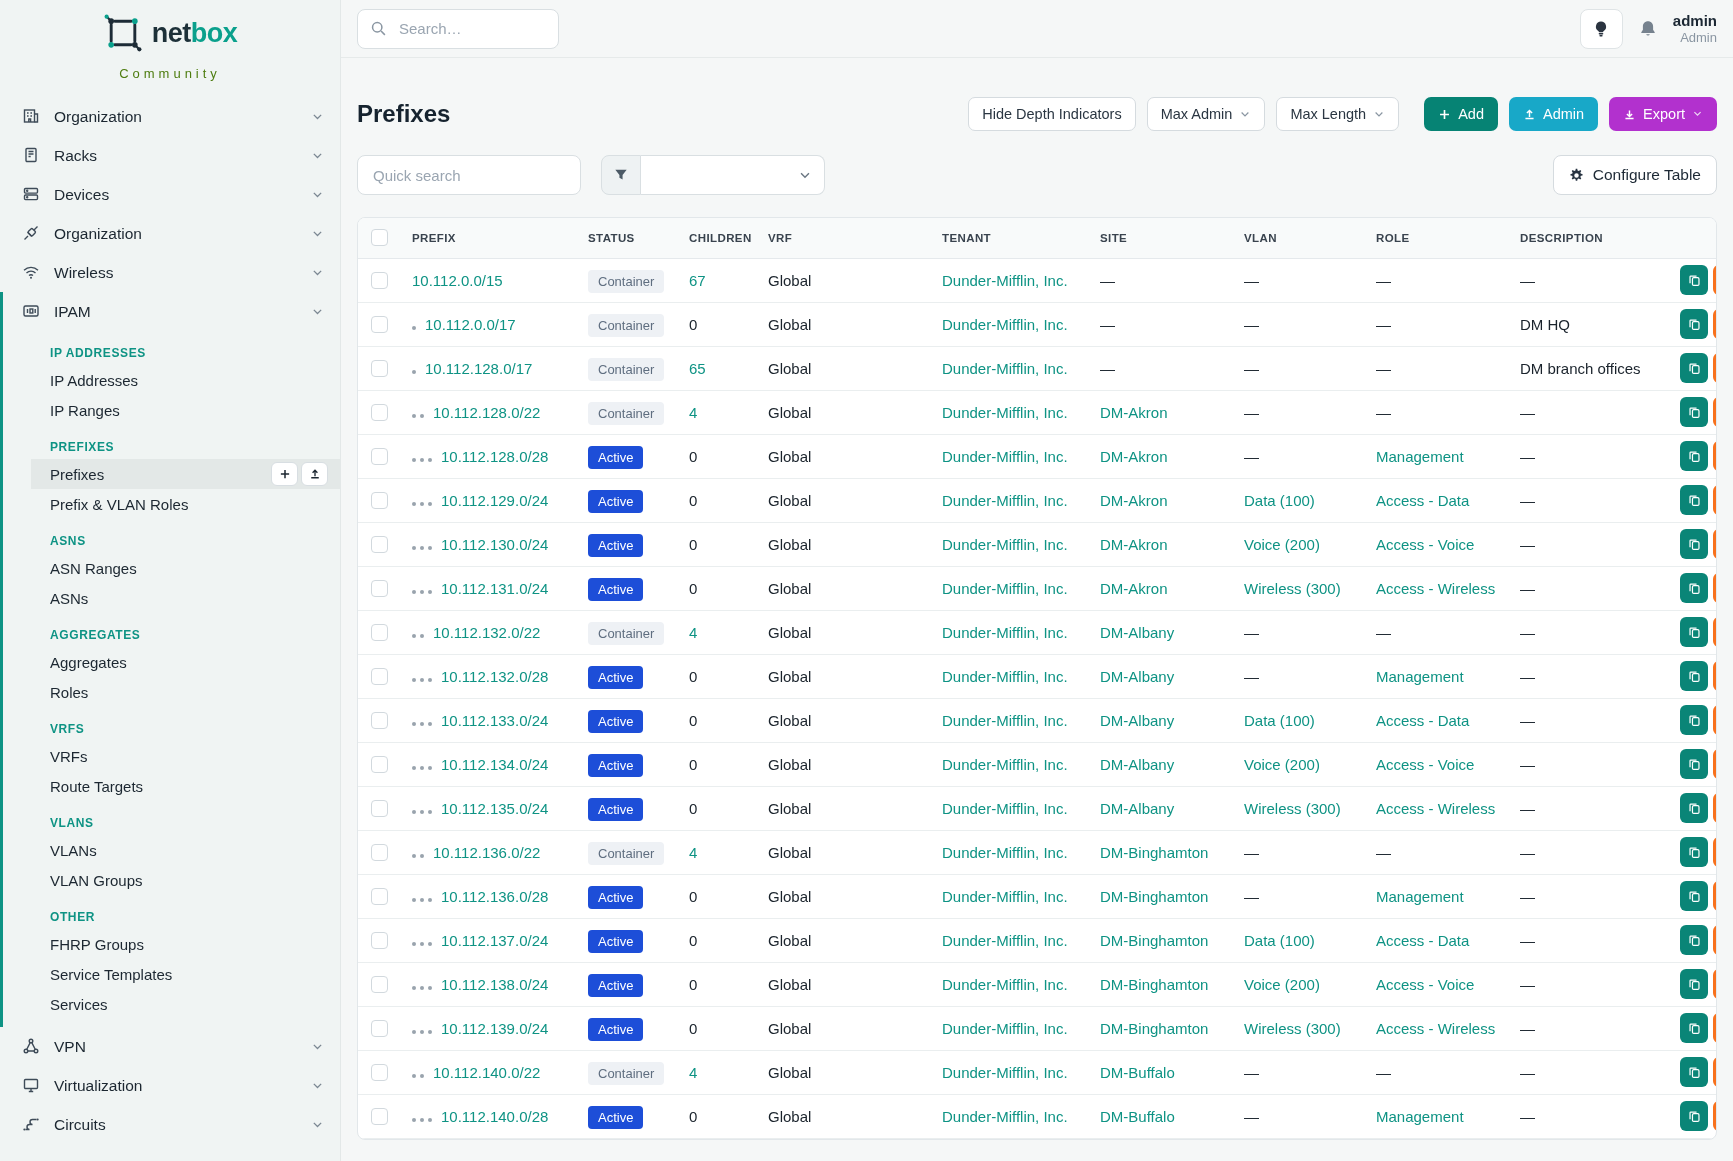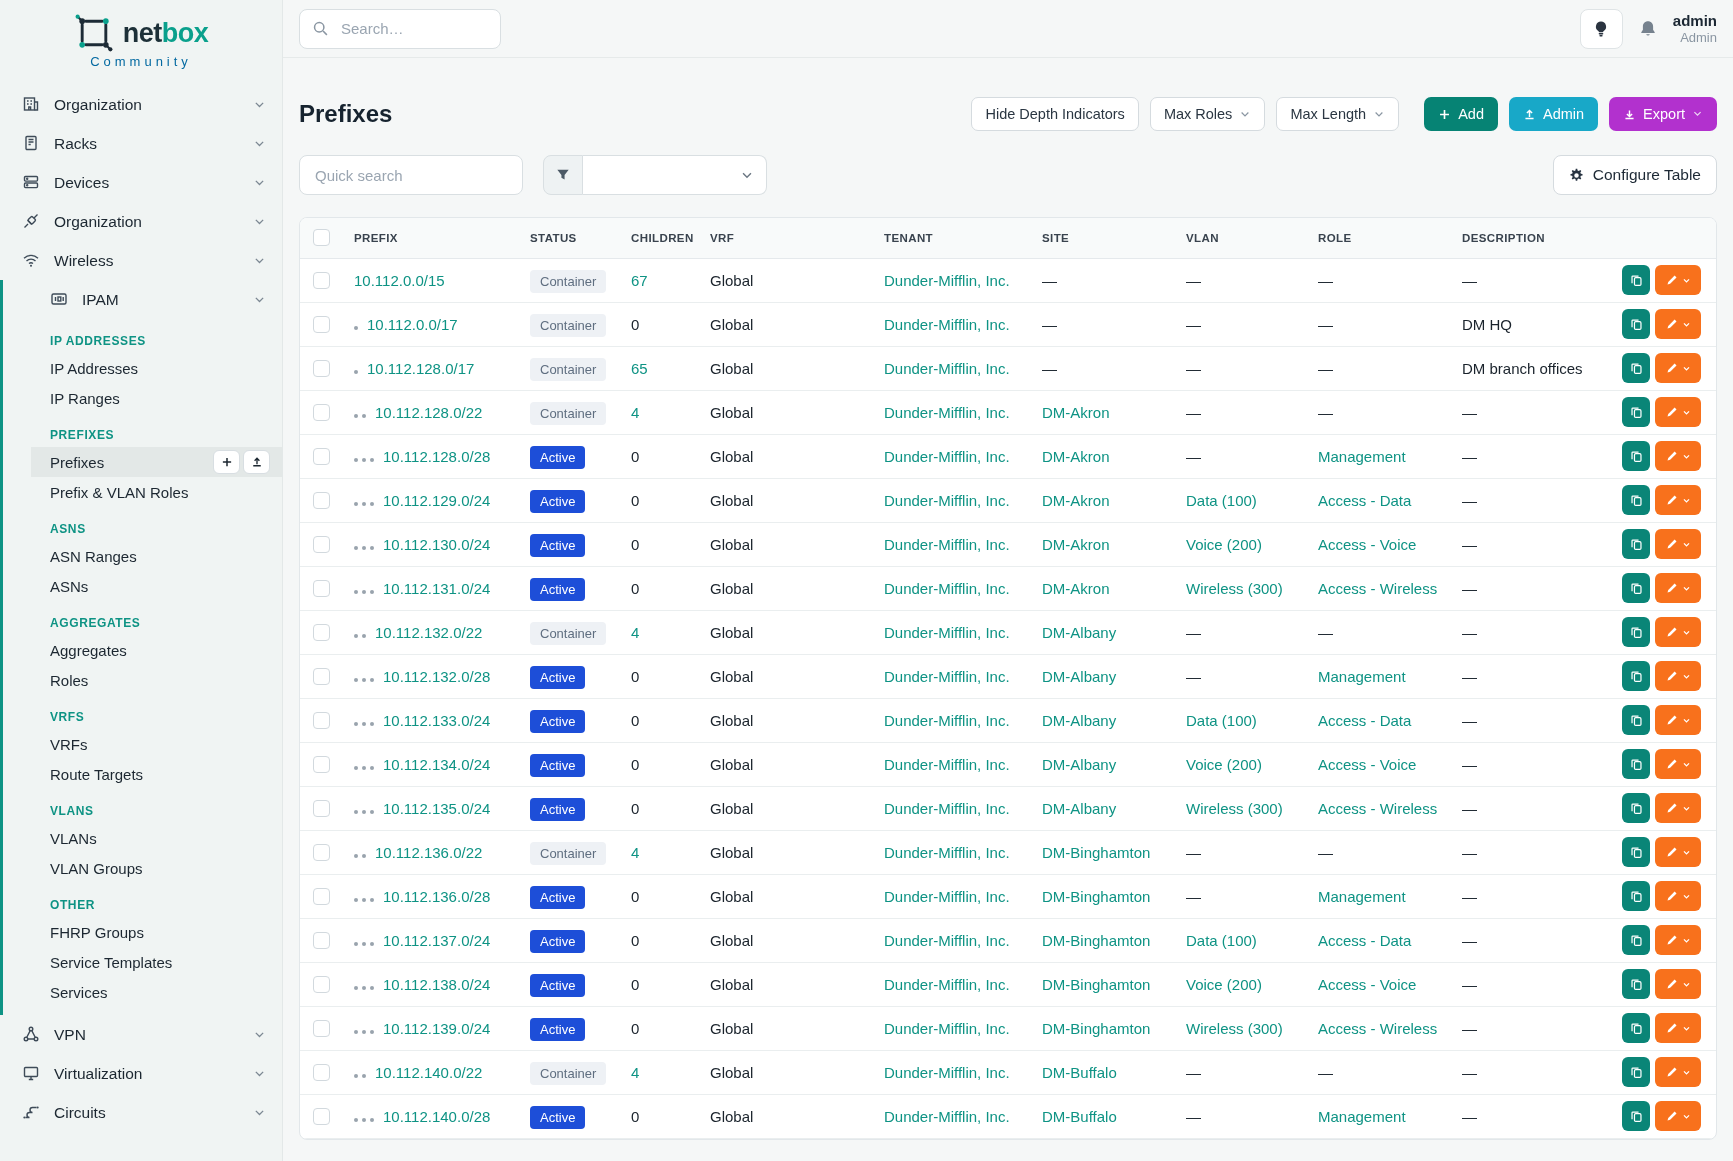--- a/index.html
+++ b/index.html
@@ -6,34 +6,34 @@
   html,body { margin:0; padding:0; }
   body {
     width:1733px; height:1161px; overflow:hidden;
     font-family:"Liberation Sans", sans-serif;
     background:var(--main-bg,#f5f7f7);
     color:#1a232c;
   }
   .app { display:flex; width:100%; height:100%; }
 
   
-  .sidebar { width:283px; flex:none; background:var(--sidebar-bg,#f0f4f3);
+  .sidebar { width:341px; flex:none; background:var(--sidebar-bg,#f0f4f3);
     border-right:1px solid #e3e8e8; overflow:hidden; }
   .logo-block { padding:13px 0 4px; text-align:center; }
   .logo-row { display:flex; align-items:center; justify-content:center; gap:9px; }
   .logo-text { font-size:27px; font-weight:bold; letter-spacing:-0.5px; }
   .logo-net { color:#1d3038; } .logo-box { color:var(--brand-teal,#0aa08c); }
-  .community { margin-top:1px; font-size:13px; letter-spacing:4px; color:#0369a1; }
+  .community { margin-top:13px; font-size:13px; letter-spacing:4px; color:#4d7c0f; }
   .nav { margin-top:12px; }
   .nav-item { height:39px; display:flex; align-items:center; gap:13px;
     padding:0 16px 0 22px; font-size:15.5px; color:#1c2731; cursor:pointer; }
   .nav-item .icn { width:19px; height:19px; flex:none; display:flex; color:#3e4b58; }
   .nav-item .chev { margin-left:auto; color:#7c8893; display:flex; }
   .ipam-block { border-left:3px solid var(--accent-teal,#0e9384); }
-  .ipam-block .nav-item { padding-left:19px;margin-left:28px; }
+  .ipam-block .nav-item { padding-left:19px; }
   .sec-head { margin:15px 0 5px; padding-left:19px; font-size:12px; font-weight:bold;
     letter-spacing:.6px; color:var(--accent-teal,#0e9384); }
   .sub-item { height:30px; display:flex; align-items:center; padding-left:19px;
     font-size:15px; color:#1c2731; cursor:pointer; }
   .sub-item.active { background:#e3e8e7; }
   .mini-btns { margin-left:auto; margin-right:12px; display:flex; gap:3px; }
   .mini-btn { width:27px; height:24px; background:#fff; border:1px solid #d8dee2;
     border-radius:6px; display:flex; align-items:center; justify-content:center;
     color:#1c2731; cursor:pointer; padding:0; }
   .sub-wrap { padding-bottom:8px;padding-left:28px; }
@@ -396,21 +396,21 @@
 
     <div class="content">
 
       <div class="page-head">
         <h1 class="page-title">Prefixes</h1>
         <div class="head-actions">
           <button class="btn btn-outline">
             <span>Hide Depth Indicators</span>
           </button>
           <button class="btn btn-outline">
-            <span>Max Roles</span>
+            <span>Max Admin</span>
             <span class="chev-sm">
                 <svg viewBox="0 0 16 16" width="12" height="12" fill="none" stroke="currentColor" stroke-width="1.6">
                   <path d="M3.5 6l4.5 4.5L12.5 6"></path>
                 </svg>
               </span>
           </button>
           <button class="btn btn-outline">
             <span>Max Length</span>
             <span class="chev-sm">
                 <svg viewBox="0 0 16 16" width="12" height="12" fill="none" stroke="currentColor" stroke-width="1.6">

